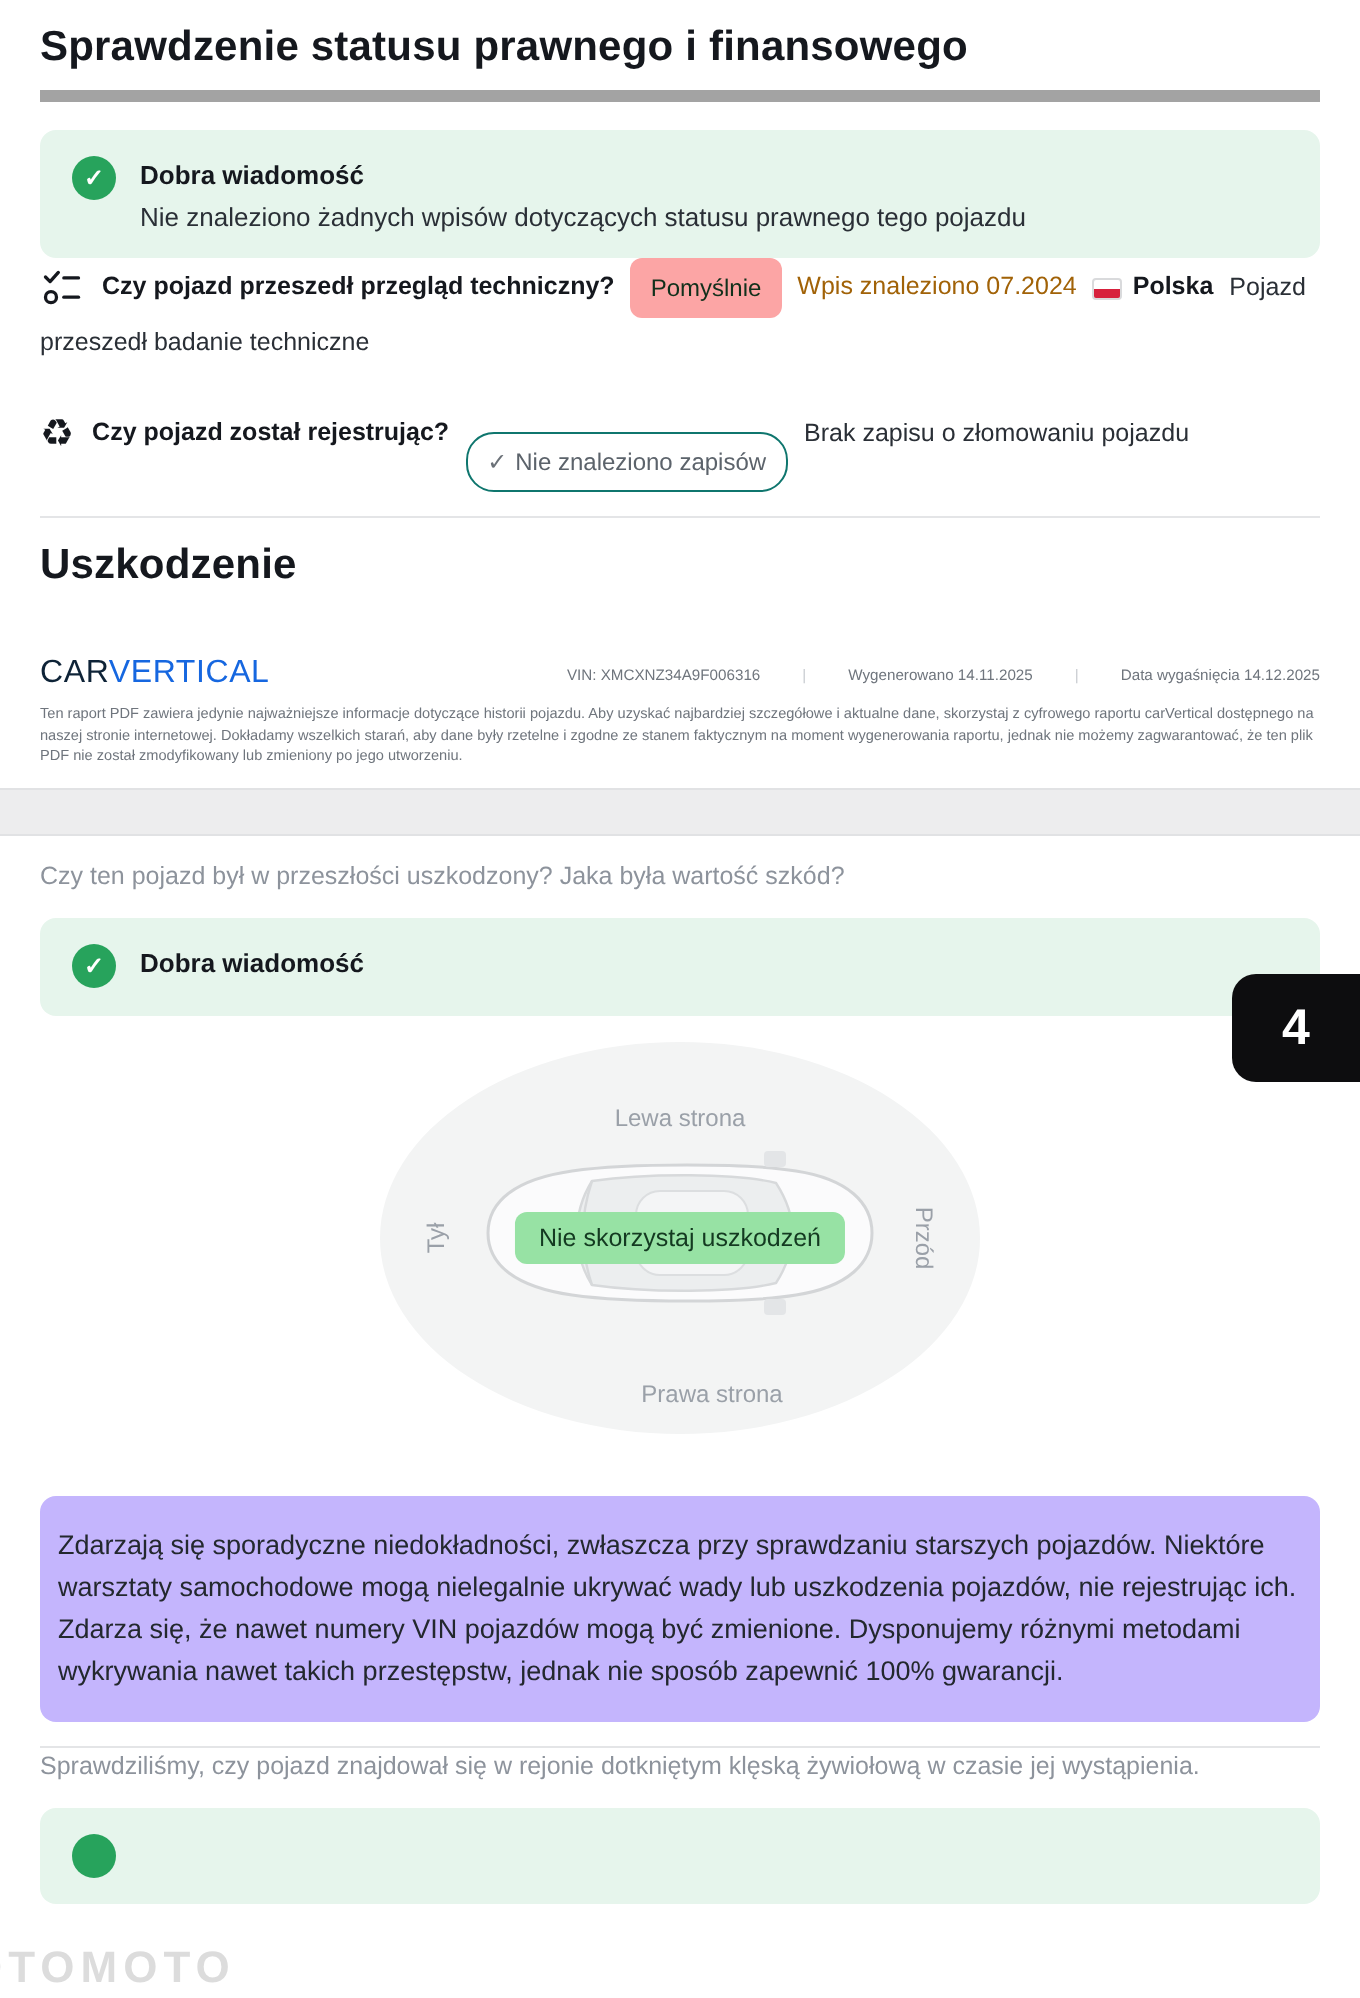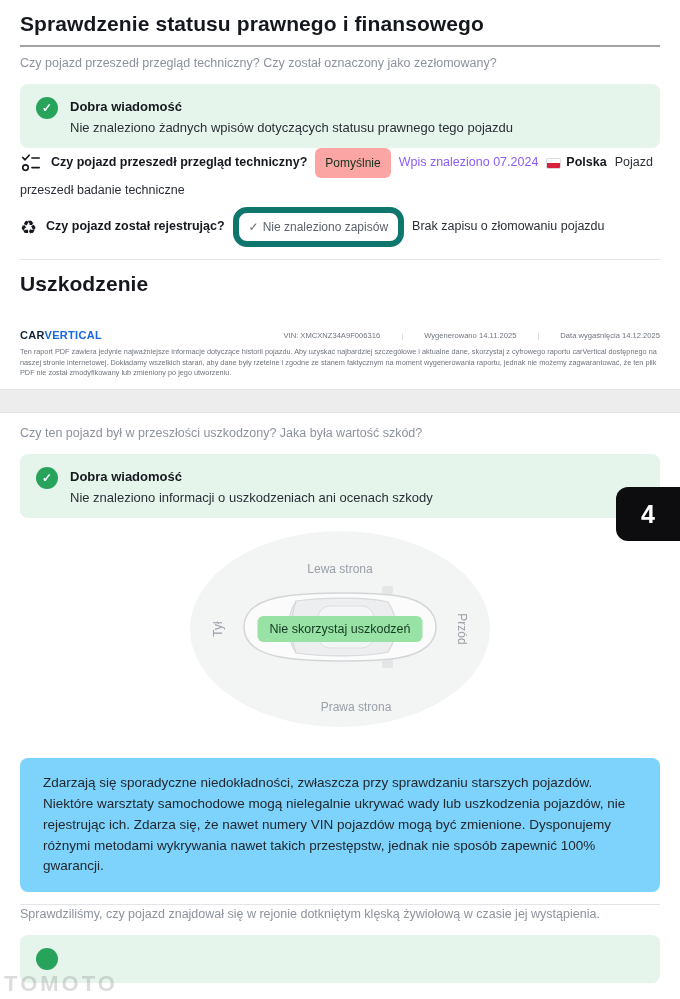--- a/index.html
+++ b/index.html
@@ -12,21 +12,21 @@
     overflow:hidden;
     font-family:"Liberation Sans", sans-serif;
     color:#15181e;
   }
   .page { padding:0 20px; }
 
   
   .section-title {
     font-size:21px; font-weight:bold; color:#15181e;
     padding:12px 0 9px;
-    border-bottom:2px solid #a3a3a3;
+    border-bottom:6px solid #a3a3a3;
     letter-spacing:.1px;
   }
   .section-title.no-rule { border-bottom:none; }
   .subtitle { color:#8d939c; font-size:12.5px; padding-top:9px; }
 
   
   .good-box {
     display:flex; gap:12px; align-items:flex-start;
     background:#e6f5ec; border-radius:8px;
     padding:13px 16px; margin-top:14px;
@@ -46,39 +46,39 @@
   .row-icon { display:inline-block; vertical-align:middle; margin-right:9px; }
   .row-icon svg { display:block; }
   .recycle { font-family:"DejaVu Sans", sans-serif; font-size:19px; color:#15181e; line-height:1; }
   .question { font-weight:bold; color:#15181e; margin-right:8px; }
   .badge-green {
     display:inline-block; background:#fca5a5; color:#123categories01b; color:#11301b;
     border-radius:6px; padding:3px 10px; font-size:12px;
     vertical-align:middle; margin-right:8px;
   }
   .badge-outline {
-    display:inline-block; background:#fff; border:6px solid #0f766e; color:#5c636b;
+    display:inline-block; background:#fff; border:1px solid #0f766e; color:#5c636b;
     border-radius:14px; padding:2px 10px; font-size:12px;
-    vertical-align:middle; margin-right:8px;
+    vertical-align:middle; margin-right:8px;margin-top:28px;
   }
   .badge-outline .tick { margin-right:4px; color:#6b7178; }
-  .meta { color:#8b5cf6; margin-right:8px; }
+  .meta { color:#a16207; margin-right:8px; }
   .flag {
     display:inline-block; width:15px; height:11px; border-radius:2px;
     background:linear-gradient(#ffffff 50%, #d7213d 50%);
     border:1px solid #d9dadc; vertical-align:middle; margin-right:5px;
   }
   .country { font-weight:bold; color:#15181e; margin-right:8px; }
   .result { color:#2a2f36; }
 
   .divider { border-bottom:1px solid #e4e5e7; margin-top:12px; }
 
   
   .footer { display:flex; justify-content:space-between; align-items:center; margin-top:24px; }
-  .logo { font-size:11px; font-weight:bold; letter-spacing:.3px; }
+  .logo { font-size:16px; font-weight:normal; letter-spacing:.3px; }
   .logo-car { color:#0e2337; }
   .logo-vertical { color:#1667e0; }
   .footer-meta { font-size:7.6px; color:#6f757d; display:flex; gap:21px; align-items:center; white-space:nowrap; }
   .sep { color:#c9ccd1; }
   .disclaimer { font-size:7.3px; color:#6f757d; line-height:1.45; margin-top:6px; padding-bottom:10px; }
 
   
   .page-gap { height:24px; background:#ededee; border-top:1px solid #e1e2e4; border-bottom:1px solid #e1e2e4; }
 
   
@@ -94,22 +94,22 @@
   .label-right { top:50%; left:calc(50% + 122px); transform:translate(-50%,-50%) rotate(90deg); }
   .car-wrap { position:absolute; left:50%; top:50%; transform:translate(-50%,-50%); }
   .damage-badge {
     position:absolute; left:50%; top:50%; transform:translate(-50%,-50%);
     background:#97e2a4; color:#143a21; font-size:12.5px;
     padding:6px 12px; border-radius:6px; white-space:nowrap; z-index:2;
   }
 
   
   .notice-box {
-    background:#7dd3fc; border-radius:8px;
-    padding:15px 23px; margin-top:26px;
+    background:#c4b5fd; border-radius:8px;
+    padding:15px 9px; margin-top:26px;
     font-size:13.5px; line-height:1.55; color:#23282e;
   }
 
   
   .page-tab {
     position:absolute; right:0; top:487px;
     width:64px; height:54px; background:#0d0d0f;
     border-radius:12px 0 0 12px;
     color:#ffffff; display:flex; align-items:center; justify-content:center;
     font-size:25px; font-weight:bold; z-index:5;
@@ -122,21 +122,20 @@
     color:rgba(60,60,60,0.18); z-index:4; pointer-events:none;
   }
 </style>
 </head>
 <body>
 
 <div class="report">
 
   <div class="page">
     <h1 class="section-title">Sprawdzenie statusu prawnego i finansowego</h1>
-    <div class="subtitle">Czy pojazd przeszedł przegląd techniczny? Czy został oznaczony jako zezłomowany?</div>
 
     <div class="good-box">
       <div class="check-circle">
         <span>✓</span>
       </div>
       <div>
         <div class="good-title">Dobra wiadomość</div>
         <div class="good-desc">Nie znaleziono żadnych wpisów dotyczących statusu prawnego tego pojazdu</div>
       </div>
     </div>
@@ -179,21 +178,20 @@
 
   <div class="page">
     <div class="subtitle" style="padding-top:13px;">Czy ten pojazd był w przeszłości uszkodzony? Jaka była wartość szkód?</div>
 
     <div class="good-box">
       <div class="check-circle">
         <span>✓</span>
       </div>
       <div>
         <div class="good-title">Dobra wiadomość</div>
-        <div class="good-desc">Nie znaleziono informacji o uszkodzeniach ani ocenach szkody</div>
       </div>
     </div>
 
     <div class="diagram">
       <div class="diagram-ellipse"></div>
       <div class="dlabel label-top">Lewa strona</div>
       <div class="dlabel label-bottom">Prawa strona</div>
       <div class="dlabel label-left">Tył</div>
       <div class="dlabel label-right">Przód</div>
       <div class="car-wrap">

